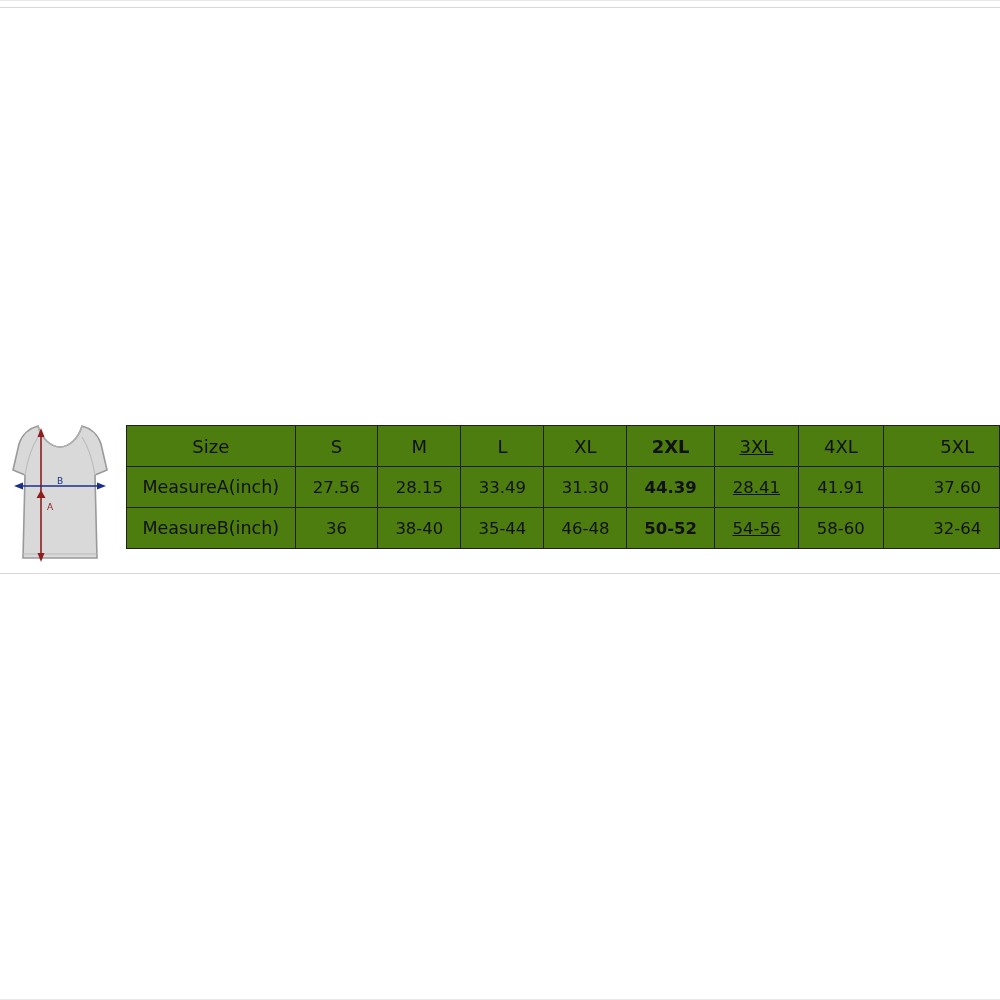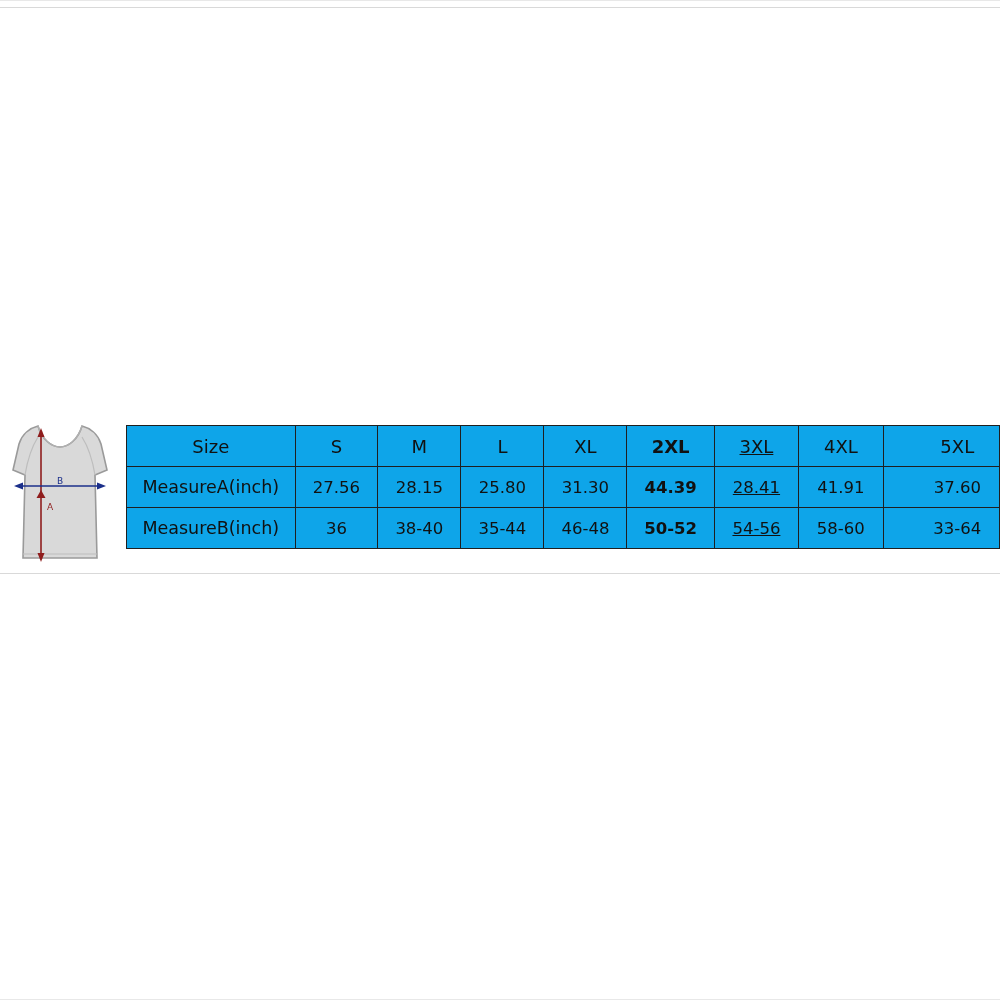--- a/index.html
+++ b/index.html
@@ -74,21 +74,21 @@
     table-layout: fixed;
   }
   .size-table td {
     border: 1.3px solid #1f1f1f;
     text-align: center;
     vertical-align: middle;
     font-size: 17px;
     height: 40px;
     padding: 0 4px;
     color: #111111;
-    background: #0ea5e9;
+    background: #4d7c0f;
     white-space: nowrap;
     margin-left: 40px;
   }
   .size-table td.rowhead {
     width: 170px;
     font-size: 17.5px;
   }
   .size-table td.col-s  { width: 86px; }
   .size-table td.col-m  { width: 86px; }
   .size-table td.col-l  { width: 86px; }
@@ -161,33 +161,33 @@
         <td class="col-xl">XL</td>
         <td class="col-2xl">2XL</td>
         <td class="col-3xl big-size">3XL</td>
         <td class="col-4xl big-size">4XL</td>
         <td class="col-5xl big-size">5XL</td>
       </tr>
       <tr>
         <td class="rowhead">MeasureA(inch)</td>
         <td class="col-s data">27.56</td>
         <td class="col-m data">28.15</td>
-        <td class="col-l data">25.80</td>
+        <td class="col-l data">33.49</td>
         <td class="col-xl data">31.30</td>
         <td class="col-2xl data">44.39</td>
         <td class="col-3xl data">28.41</td>
         <td class="col-4xl data">41.91</td>
         <td class="col-5xl data">37.60</td>
       </tr>
       <tr>
         <td class="rowhead">MeasureB(inch)</td>
         <td class="col-s data">36</td>
         <td class="col-m data">38-40</td>
         <td class="col-l data">35-44</td>
         <td class="col-xl data">46-48</td>
         <td class="col-2xl data">50-52</td>
         <td class="col-3xl data">54-56</td>
         <td class="col-4xl data">58-60</td>
-        <td class="col-5xl data">33-64</td>
+        <td class="col-5xl data">32-64</td>
       </tr>
     </tbody>
   </table>
 </div>
 
 </body></html>

